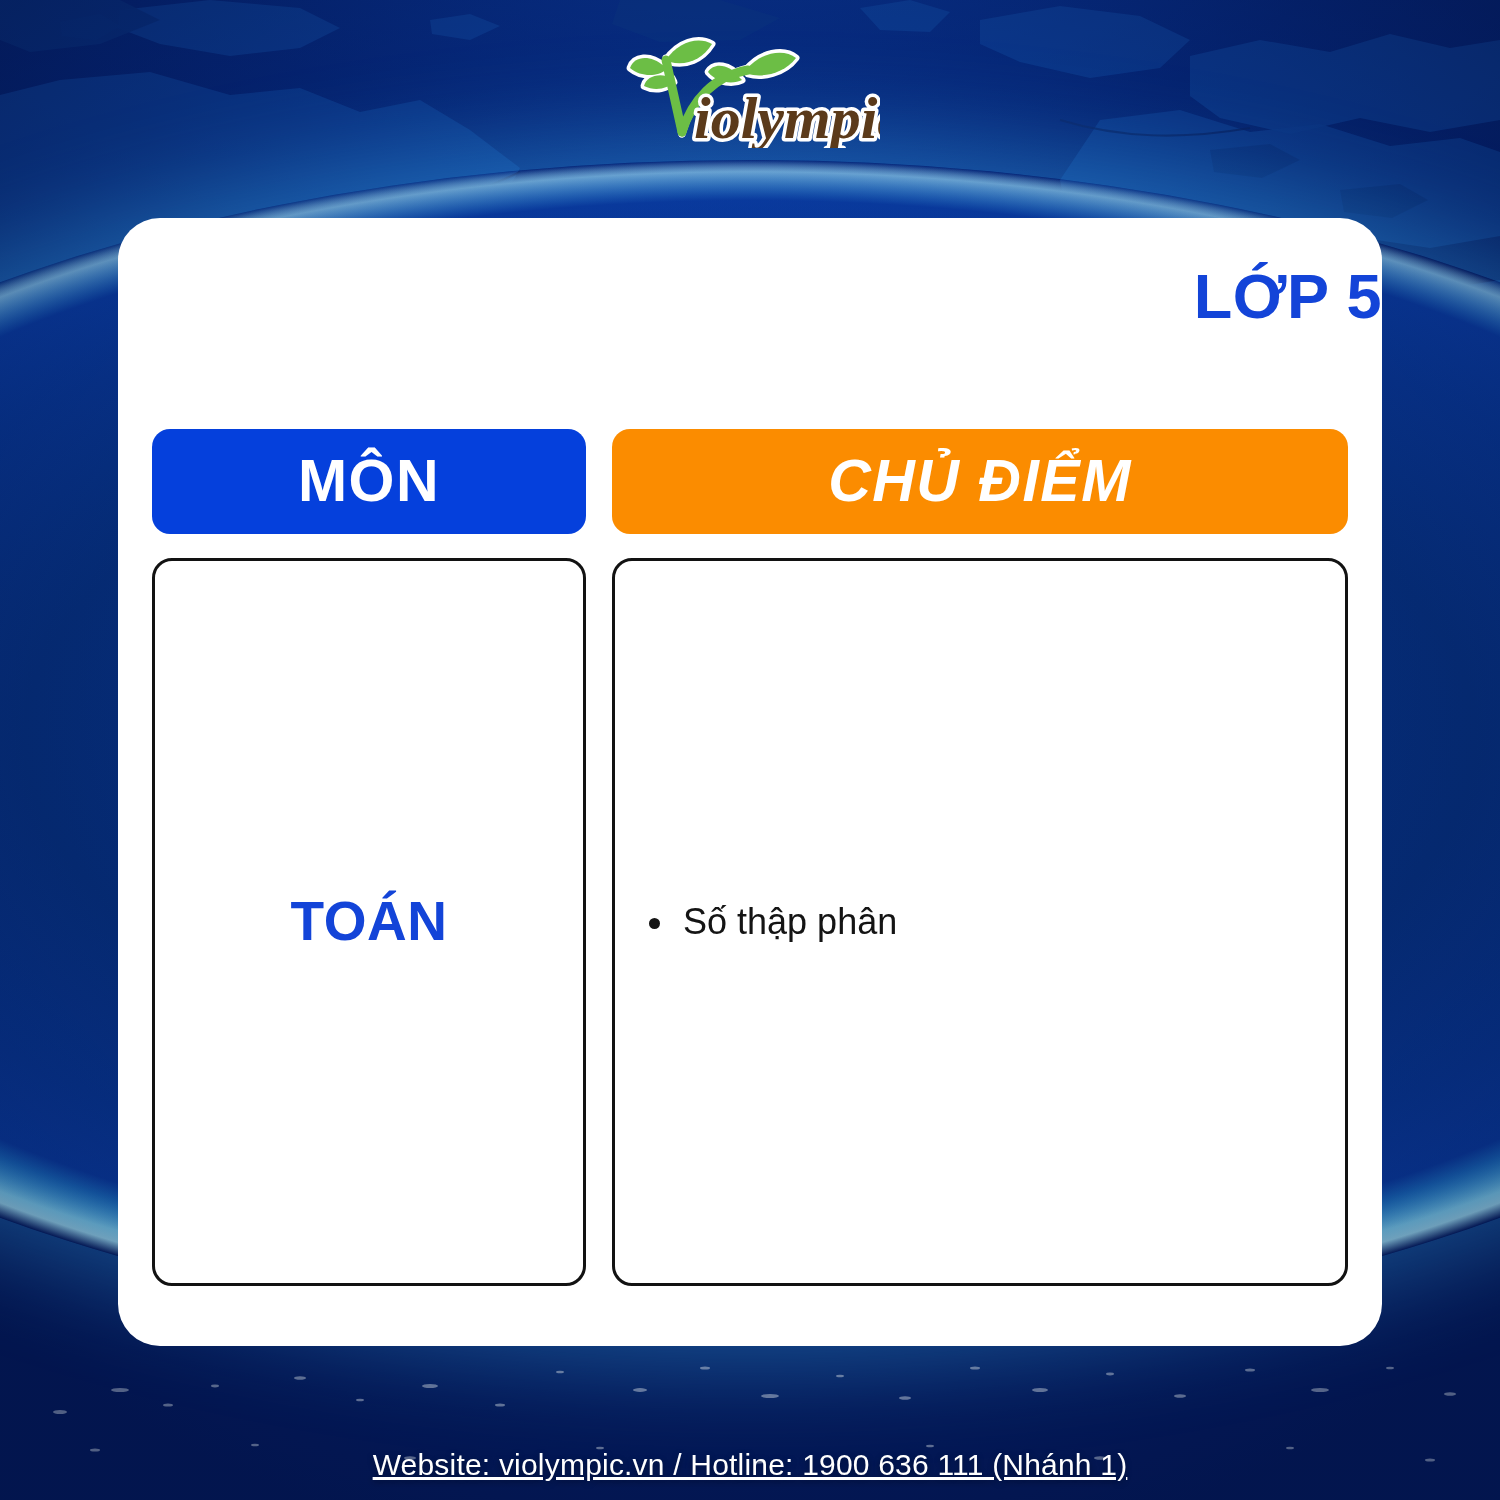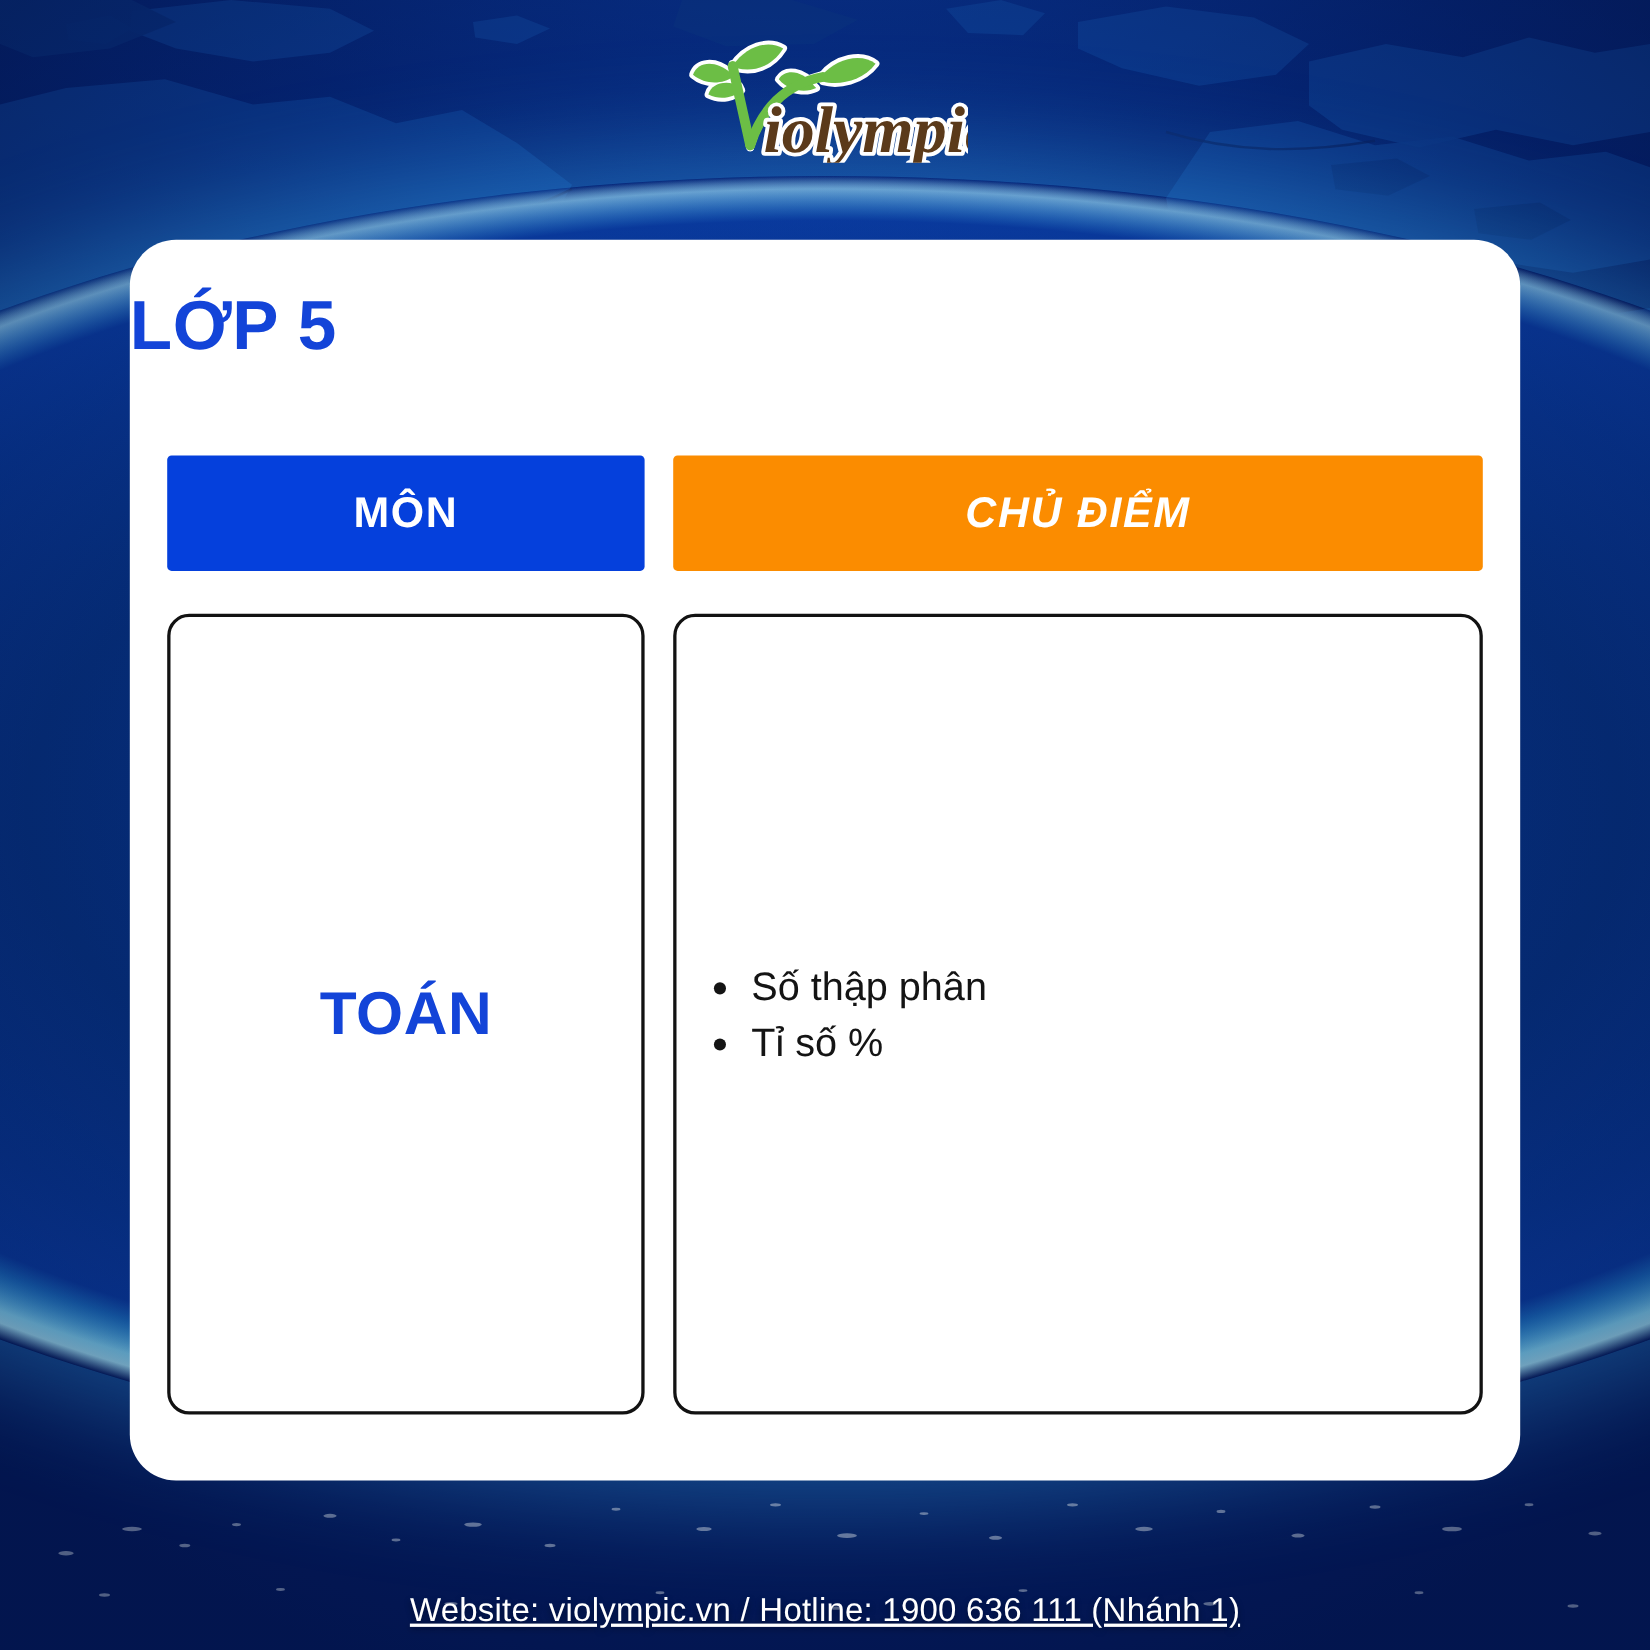--- a/index.html
+++ b/index.html
@@ -96,39 +96,39 @@
     width: 1264px;
     height: 1128px;
     background: #ffffff;
     border-radius: 42px;
   }
 
   .card-title {
     position: absolute;
     left: 0; top: 42px;
     width: 100%;
-    text-align: left;
+    text-align: right;
     font-size: 63px;
     font-weight: 700;
     color: #1344d8;
     letter-spacing: .5px;
   }
 
   
   .pill {
     position: absolute;
-    top: 196px;
+    top: 211px;
     height: 105px;
-    border-radius: 4px;
+    border-radius: 18px;
     display: flex;
     align-items: center;
     justify-content: center;
     color: #ffffff;
     font-weight: 700;
-    font-size: 39px;
+    font-size: 59px;
     letter-spacing: 1.5px;
     line-height: 1;
   }
   .pill-mon {
     left: 34px;
     width: 434px;
     background: #0540dc;
   }
   .pill-topic {
     left: 494px;
@@ -341,21 +341,20 @@
 
     <div class="box box-subject">
       <div class="subject-text">
         <span>TOÁN</span>
       </div>
     </div>
 
     <div class="box box-topics">
       <ul class="topics-list">
         <li>Số thập phân</li>
-        <li>Tỉ số %</li>
       </ul>
     </div>
 
   </div>
 
   <div class="footer">
     <div class="footer-line2">Website: violympic.vn / Hotline: 1900 636 111 (Nhánh 1)</div>
   </div>
 
 </div>

